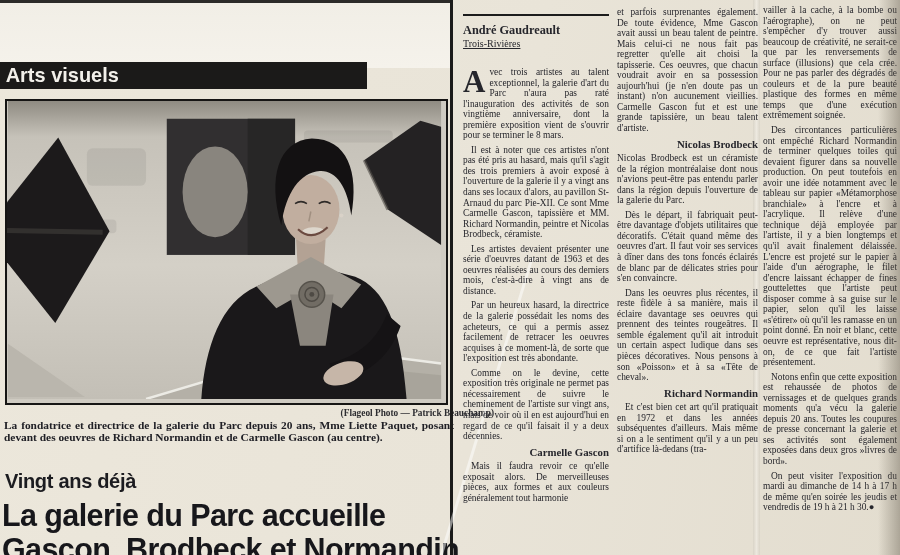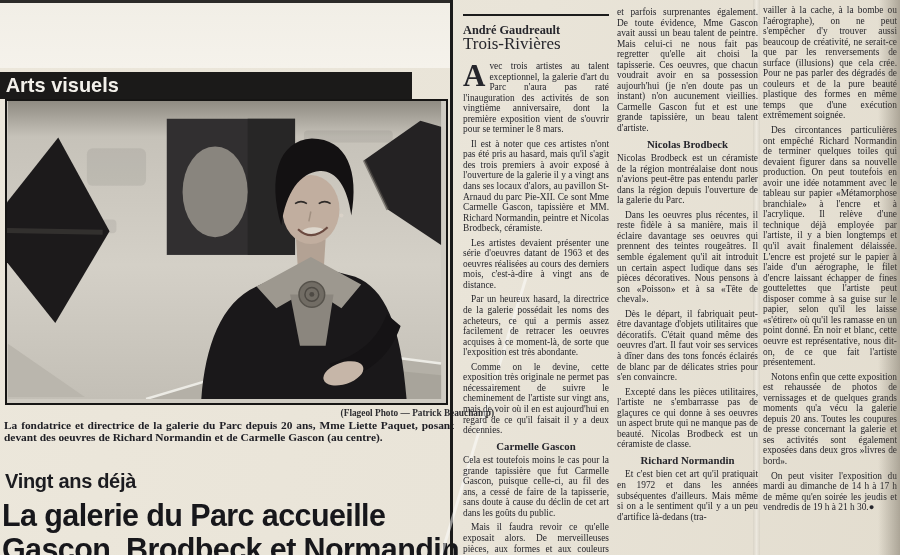--- a/index.html
+++ b/index.html
@@ -7,21 +7,21 @@
          background:linear-gradient(100deg,#ece7db 0%,#e9e4d8 55%,#e3ddcf 100%);
          font-family:"Liberation Serif",serif;color:#24242a;}
   .abs{position:absolute;}
   
   .top-edge{left:0;top:0;width:452px;height:3px;background:#2b2a28;}
   .masthead-bg{left:0;top:3px;width:452px;height:65px;background:linear-gradient(#f1eee6,#f5f2eb);}
   .mh{font-family:"Liberation Sans",sans-serif;color:#3a3a3c;margin-top:26px;}
   .mh-page{left:10px;top:45px;font-size:11px;font-weight:bold;}
   .mh-paper{left:84px;top:45px;font-size:11px;font-weight:bold;color:#2b2b2d;}
   .mh-date{left:128px;top:45.5px;font-size:10px;}
-  .section-bar{left:0;top:72px;width:412px;height:27px;background:#1b1a19;}
+  .section-bar{left:0;top:62px;width:367px;height:27px;background:#1b1a19;}
   .section-bar span{display:inline-block;font-family:"Liberation Sans",sans-serif;font-weight:bold;
          font-size:21px;color:#f2f0ea;padding:1px 0 0 6px;transform:scaleX(.95);transform-origin:left;}
   .photo-frame{left:5px;top:99px;width:439px;height:302px;border:2px solid #161514;background:#cfcbc2;}
   .credit{left:0;top:408px;width:494px;text-align:right;font-size:9.3px;font-weight:bold;color:#2c2c30;}
   .caption{left:4px;top:419px;width:450px;font-size:11.4px;font-weight:bold;line-height:12.3px;
            text-align:justify;color:#202026;}
   .kicker{left:5px;top:470px;font-family:"Liberation Sans",sans-serif;font-weight:bold;
           font-size:20px;color:#1c1c20;letter-spacing:-.3px;}
   .headline{left:2px;top:498px;width:458px;font-family:"Liberation Sans",sans-serif;font-weight:bold;
             font-size:30.5px;line-height:34px;letter-spacing:-.6px;color:#17171b;}
@@ -29,27 +29,27 @@
   .crease{left:478px;top:250px;width:3px;height:360px;background:rgba(255,255,255,.5);
           transform:rotate(17deg);pointer-events:none;}
   .fold{left:753px;top:0;width:7px;height:555px;pointer-events:none;
         background:linear-gradient(to right,rgba(0,0,0,.05),rgba(255,255,255,.28),rgba(0,0,0,.05));}
   .right-shadow{right:0;top:0;width:22px;height:555px;pointer-events:none;
         background:linear-gradient(to right,rgba(110,102,86,0),rgba(96,88,74,.42));}
   
   .col{position:absolute;top:0;font-size:9.4px;line-height:10.55px;text-align:justify;color:#26262c;}
   .col p{margin:4px 0 1px 0;text-indent:8px;}
   .col p.noindent{text-indent:0;}
-  .col h3{font-size:10.8px;margin:5px 0 2px 0;text-align:center;}
+  .col h3{font-size:10.8px;margin:5px 0 2px 0;text-align:right;}
   #col1{left:463px;width:146px;}
   #col2{left:617px;width:141px;padding-top:3px;}
   #col3{left:763px;width:134px;padding-top:1px;}
   .col-rule{height:2px;background:#1c1c1c;margin-top:14px;}
   .byline-name{font-size:12.3px;font-weight:bold;margin-top:7px;line-height:14px;}
-  .byline-place{font-size:17px;margin-bottom:11px;line-height:13px;}
+  .byline-place{font-size:10px;margin-bottom:17px;line-height:13px;text-decoration:underline;}
   .dropcap{float:left;font-size:31px;line-height:25px;padding:2px 4px 0 0;font-weight:bold;}
 </style>
 </head>
 <body>
 
 <div class="stage">
 
   <div class="abs top-edge"></div>
   <div class="abs masthead-bg"></div>
   <div class="abs mh mh-page">P6</div>
@@ -129,31 +129,29 @@
   <div id="col1" class="col">
     <div class="col-rule"></div>
     <div class="byline-name">André Gaudreault</div>
     <div class="byline-place">Trois-Rivières</div>
     <p class="noindent"><span class="dropcap">A</span><span>vec trois artistes au talent exceptionnel, la galerie d'art du Parc n'aura pas raté l'inauguration des activités de son vingtième anniversaire, dont la première exposition vient de s'ouvrir pour se terminer le 8 mars.</span></p>
     <p>Il est à noter que ces artistes n'ont pas été pris au hasard, mais qu'il s'agit des trois premiers à avoir exposé à l'ouverture de la galerie il y a vingt ans dans ses locaux d'alors, au pavillon St-Arnaud du parc Pie-XII. Ce sont Mme Carmelle Gascon, tapissière et MM. Richard Normandin, peintre et Nicolas Brodbeck, céramiste.</p>
     <p>Les artistes devaient présenter une série d'oeuvres datant de 1963 et des oeuvres réalisées au cours des derniers mois, c'est-à-dire à vingt ans de distance.</p>
     <p>Par un heureux hasard, la directrice de la galerie possédait les noms des acheteurs, ce qui a permis assez facilement de retracer les oeuvres acquises à ce moment-là, de sorte que l'exposition est très abondante.</p>
     <p>Comme on le devine, cette exposition très originale ne permet pas nécessairement de suivre le cheminement de l'artiste sur vingt ans, mais de voir où il en est aujourd'hui en regard de ce qu'il faisait il y a deux décennies.</p>
     <h3>Carmelle Gascon</h3>
-    <p class="noindent">Cela est toutefois moins le cas pour la grande tapissière que fut Carmelle Gascon, puisque celle-ci, au fil des ans, a cessé de faire de la tapisserie, sans doute à cause du déclin de cet art dans les goûts du public.</p>
     <p>Mais il faudra revoir ce qu'elle exposait alors. De merveilleuses pièces, aux formes et aux couleurs généralement tout harmonie</p>
   </div>
 
   <div id="col2" class="col">
     <p class="noindent">et parfois surprenantes également. De toute évidence, Mme Gascon avait aussi un beau talent de peintre. Mais celui-ci ne nous fait pas regretter qu'elle ait choisi la tapisserie. Ces oeuvres, que chacun voudrait avoir en sa possession aujourh'hui (je n'en doute pas un instant) n'on aucunement vieillies. Carmelle Gascon fut et est une grande tapissière, un beau talent d'artiste.</p>
     <h3>Nicolas Brodbeck</h3>
     <p class="noindent">Nicolas Brodbeck est un céramiste de la région montréalaise dont nous n'avions peut-être pas entendu parler dans la région depuis l'ouverture de la galerie du Parc.</p>
+    <p>Dès le départ, il fabriquait peut-être davantage d'objets utilitaires que décoratifs. C'était quand même des oeuvres d'art. Il faut voir ses services à dîner dans des tons foncés éclairés de blanc par de délicates stries pour s'en convaincre.</p>
     <p>Dans les oeuvres plus récentes, il reste fidèle à sa manière, mais il éclaire davantage ses oeuvres qui prennent des teintes rougeâtres. Il semble également qu'il ait introduit un certain aspect ludique dans ses pièces décoratives. Nous pensons à son «Poisson» et à sa «Tête de cheval».</p>
-    <p>Dès le départ, il fabriquait peut-être davantage d'objets utilitaires que décoratifs. C'était quand même des oeuvres d'art. Il faut voir ses services à dîner dans des tons foncés éclairés de blanc par de délicates stries pour s'en convaincre.</p>
-    <p>Excepté dans les pièces utilitaires, l'artiste ne s'embarrasse pas de glaçures ce qui donne à ses oeuvres un aspect brute qui ne manque pas de beauté. Nicolas Brodbeck est un céramiste de classe.</p>
     <h3>Richard Normandin</h3>
     <p>Et c'est bien cet art qu'il pratiquait en 1972 et dans les années subséquentes d'ailleurs. Mais même si on a le sentiment qu'il y a un peu d'artifice là-dedans (tra-</p>
   </div>
 
   <div id="col3" class="col">
     <p class="noindent">vailler à la cache, à la bombe ou l'aérographe), on ne peut s'empêcher d'y trouver aussi beaucoup de créativité, ne serait-ce que par les renversements de surface (illusions) que cela crée. Pour ne pas parler des dégradés de couleurs et de la pure beauté plastique des formes en même temps que d'une exécution extrêmement soignée.</p>
     <p>Des circontances particulières ont empêché Richard Normandin de terminer quelques toiles qui devaient figurer dans sa nouvelle production. On peut toutefois en avoir une idée notamment avec le tableau sur papier «Métamorphose branchiale» à l'encre et à l'acrylique. Il relève d'une technique déjà employée par l'artiste, il y a bien longtemps et qu'il avait finalement délaissée. L'encre est projeté sur le papier à l'aide d'un aérographe, le filet d'encre laissant échapper de fines gouttelettes que l'artiste peut disposer comme à sa guise sur le papier, selon qu'il les laisse «s'étirer» où qu'il les ramasse en un point donné. En noir et blanc, cette oeuvre est représentative, nous dit-on, de ce que fait l'artiste présentement.</p>
     <p>Notons enfin que cette exposition est rehaussée de photos de vernissages et de quelques grands moments qu'a vécu la galerie depuis 20 ans. Toutes les coupures de presse concernant la galerie et ses activités sont également exposées dans deux gros »livres de bord».</p>
     <p>On peut visiter l'exposition du mardi au dimanche de 14 h à 17 h de même qu'en soirée les jeudis et vendredis de 19 h à 21 h 30.●</p>
   </div>

